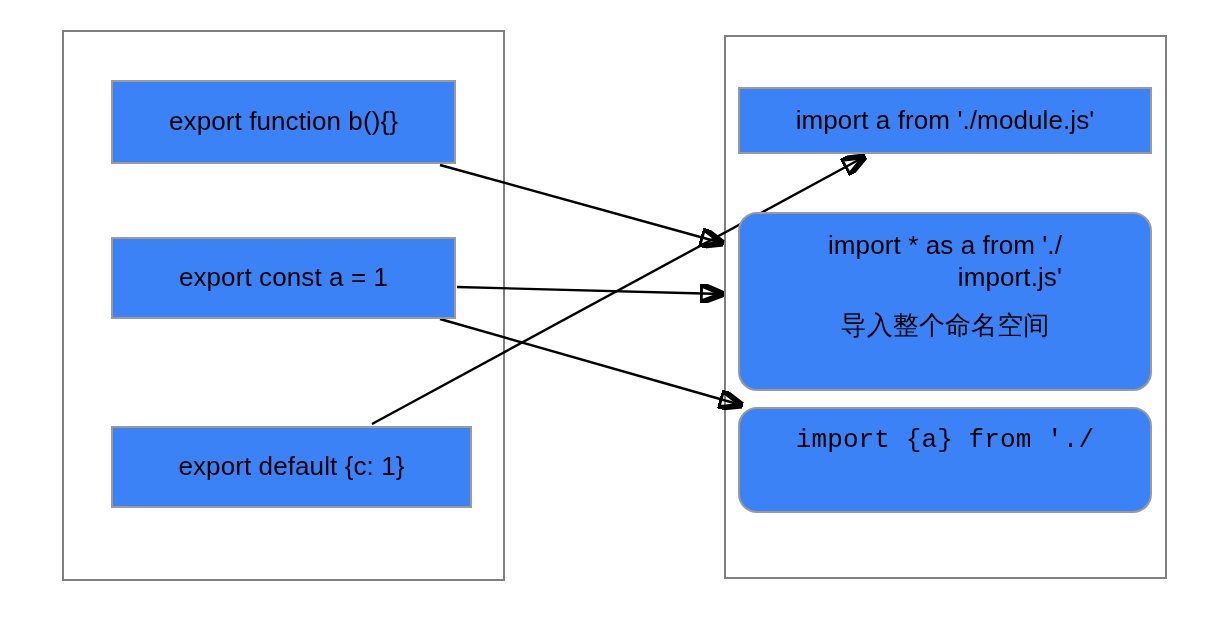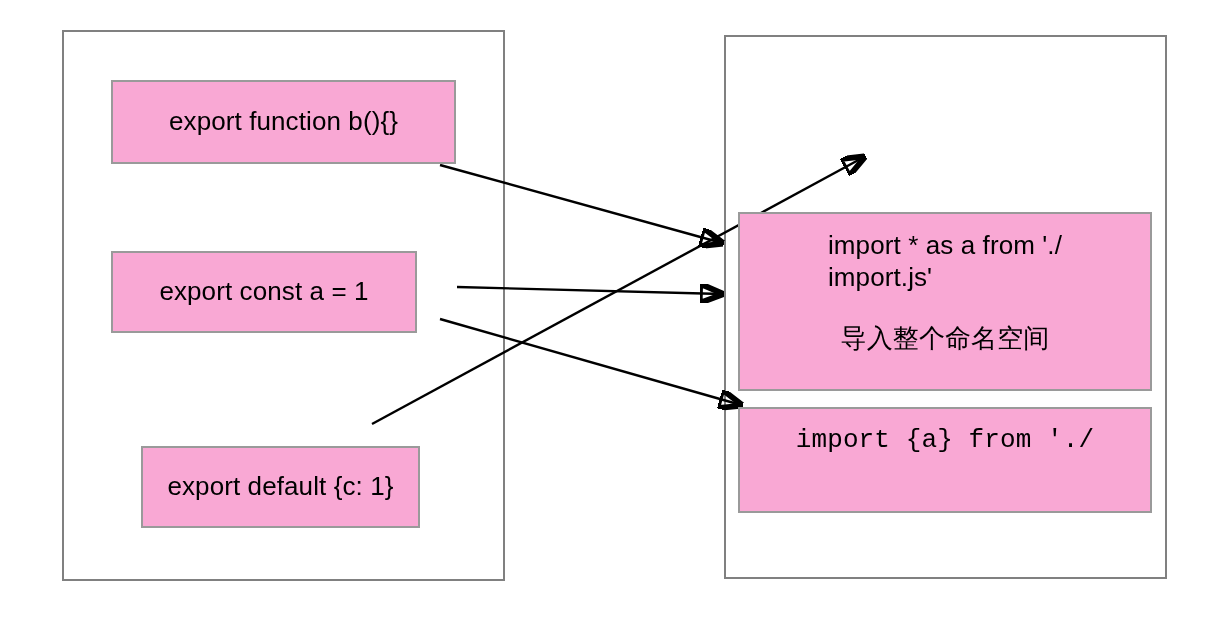--- a/index.html
+++ b/index.html
@@ -20,44 +20,45 @@
     border: 2px solid #808080;
     background: transparent;
     box-sizing: border-box;
   }
   #panel-left  { left: 62px;  top: 30px; width: 443px; height: 551px; }
   #panel-right { left: 724px; top: 35px; width: 443px; height: 544px; }
 
   .node {
     position: absolute;
     border: 2px solid #9a9a9a;
-    background: #f9a8d4;
+    background: #3b82f6;
     box-sizing: border-box;
     display: flex;
     align-items: center;
     justify-content: center;
-    text-align: left;
+    text-align: right;
     color: #000000;
     font-size: 26px;
     line-height: 1.22;
     letter-spacing: 0.1px;
     z-index: 3;
     padding: 2px 6px;
   }
   .node.stacked {
     flex-direction: column;
     justify-content: flex-start;
     padding-top: 16px;
+    border-radius: 19px;
   }
-  .node .line2 { margin-top: 30px; }
+  .node .line2 { margin-top: 17px; }
 
   
   #n-export-fn      { left: 111px; top: 80px;  width: 345px; height: 84px; }
-  #n-export-const   { left: 111px; top: 251px; width: 306px; height: 82px; }
-  #n-export-default { left: 111px; top: 446px; width: 279px; height: 82px; margin-left: 30px; }
+  #n-export-const   { left: 111px; top: 237px; width: 345px; height: 82px; }
+  #n-export-default { left: 111px; top: 426px; width: 361px; height: 82px; }
 
   
   #n-import-default   { left: 738px; top: 87px;  width: 414px; height: 67px; }
   #n-import-namespace { left: 738px; top: 212px; width: 414px; height: 179px; }
   #n-import-named     { left: 738px; top: 407px; width: 414px; height: 106px; font-family: Liberation Mono, monospace; }
 
   svg#edges {
     position: absolute;
     left: 0; top: 0;
     width: 1210px;
@@ -91,20 +92,21 @@
   <div class="panel" id="panel-left"></div>
 
   <div class="node" id="n-export-fn">export function b(){}</div>
 
   <div class="node" id="n-export-const">export const a = 1</div>
 
   <div class="node" id="n-export-default">export default {c: 1}</div>
 
   <div class="panel" id="panel-right"></div>
 
+  <div class="node" id="n-import-default">import a from './module.js'</div>
 
   <div class="node stacked" id="n-import-namespace">
     <div>
       <span>import * as a from './</span><br>
       <span>import.js'</span>
     </div>
     <div class="line2">导入整个命名空间</div>
   </div>
 
   <div class="node stacked" id="n-import-named">

